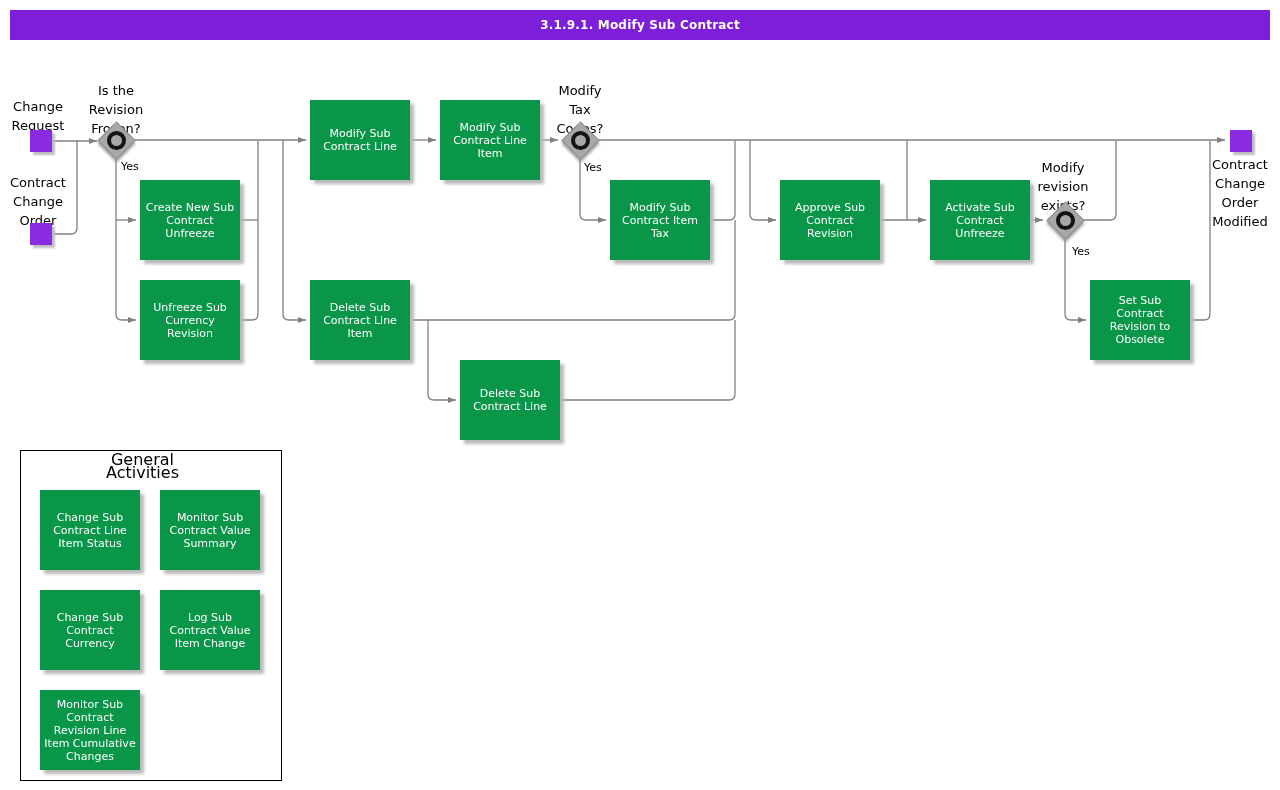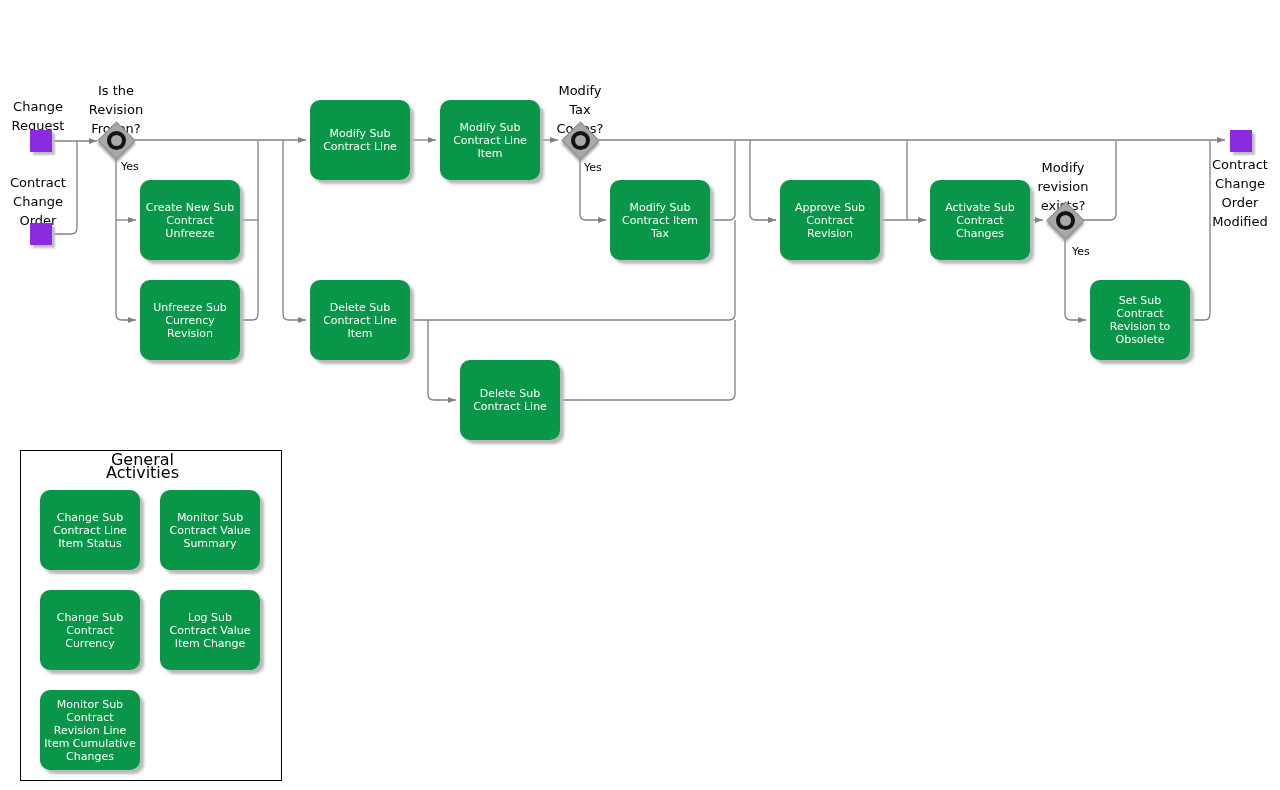--- a/index.html
+++ b/index.html
@@ -8,21 +8,21 @@
     font-family:"DejaVu Sans","Liberation Sans",sans-serif;
   }
   .title-bar{
     position:absolute;left:10px;top:10px;width:1260px;height:30px;
     background:#7d1ed9;color:#ffffff;display:flex;align-items:center;justify-content:center;
     font-size:12px;font-weight:bold;letter-spacing:.2px;
   }
   .connectors{position:absolute;left:0;top:0;}
   .activity{
     position:absolute;width:100px;height:80px;background:#0a9648;color:#ffffff;
-    border-radius:10px;box-shadow:4px 4px 3px #b9b9b9;
+    border-radius:0;box-shadow:4px 4px 3px #b9b9b9;
     display:flex;align-items:center;justify-content:center;text-align:center;
     font-size:11px;line-height:13px;white-space:pre-line;cursor:pointer;
   }
   .event{
     position:absolute;width:22px;height:22px;background:#8a2be2;
     box-shadow:3px 3px 2px #bdbdbd;
   }
   .node-label{
     position:absolute;font-size:13px;line-height:19px;color:#000;
     text-align:center;white-space:pre-line;
@@ -47,20 +47,23 @@
   .ga-title{
     position:absolute;left:60px;top:453px;width:165px;text-align:center;
     font-size:16px;line-height:13px;color:#000;white-space:pre-line;
   }
 </style>
 </head>
 <body>
 
 <div id="canvas">
 
+  <div class="title-bar">
+    <span>3.1.9.1. Modify Sub Contract</span>
+  </div>
 
   <svg class="connectors" width="1280" height="790" viewBox="0 0 1280 790">
     <defs>
       <marker id="arw" markerWidth="9" markerHeight="7" refX="8" refY="3" orient="auto" markerUnits="userSpaceOnUse">
         <path d="M0 0 L8 3 L0 6 Z" fill="#808080"></path>
       </marker>
     </defs>
     <g stroke="#808080" stroke-width="1.3" fill="none">
       <path d="M52 234 H71 Q77 234 77 228 V141"></path>
       <path d="M52 141 H97" marker-end="url(#arw)"></path>
@@ -147,21 +150,21 @@
   <div class="activity" style="left:310px;top:280px">Delete Sub
 Contract Line
 Item</div>
   <div class="activity" style="left:460px;top:360px">Delete Sub
 Contract Line</div>
   <div class="activity" style="left:780px;top:180px">Approve Sub
 Contract
 Revision</div>
   <div class="activity" style="left:930px;top:180px">Activate Sub
 Contract
-Changes</div>
+Unfreeze</div>
   <div class="activity" style="left:1090px;top:280px">Set Sub
 Contract
 Revision to
 Obsolete</div>
 
   <div class="ga-container"></div>
   <div class="ga-title">General
 Activities</div>
   <div class="activity" style="left:40px;top:490px">Change Sub
 Contract Line

